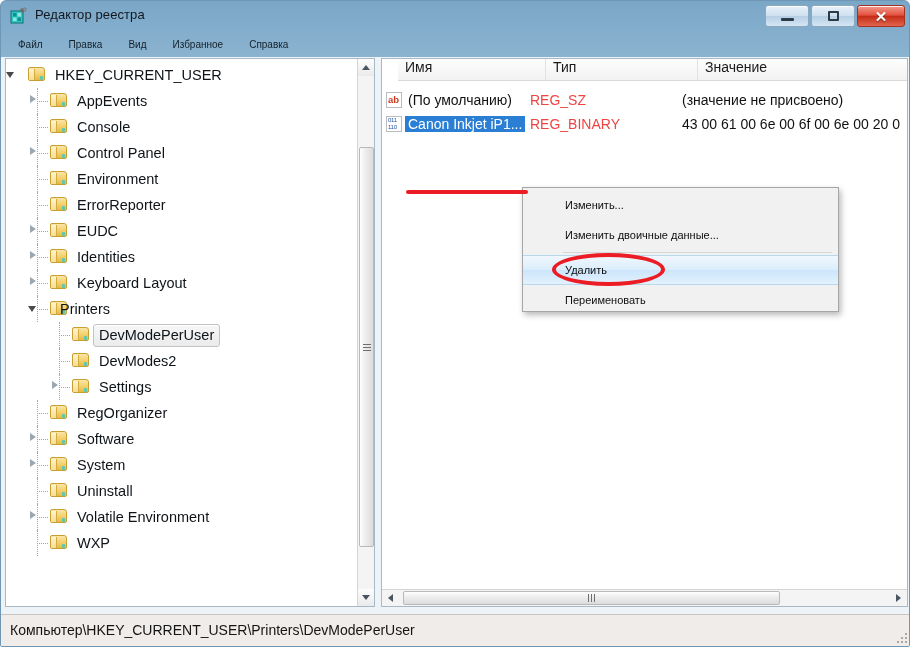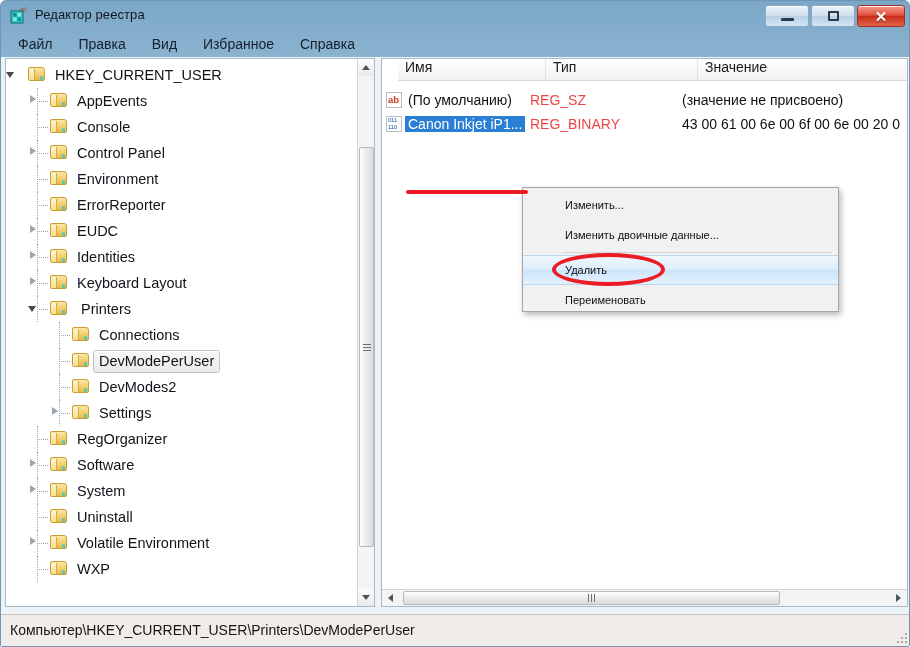--- a/index.html
+++ b/index.html
@@ -92,21 +92,21 @@
   
   .menubar {
     position: absolute;
     left: 0; top: 31px;
     width: 910px; height: 25px;
     display: flex;
     align-items: center;
     padding-left: 14px;
   }
   .menu-item {
-    font-size: 14px;
+    font-size: 10px;
     color: #13202b;
     padding: 2px 13px 3px 3px;
     margin-right: 10px;
     white-space: nowrap;
     border-radius: 2px;
   }
 
   
   .client {
     position: absolute;
@@ -644,31 +644,21 @@
             <div class="dots-v" style="left: 31px; top: 0px; height: 26px;"></div>
             <div class="dots-h" style="left: 31px; top: 13px;"></div>
             <div class="expander" style="left: 22px; top: 6px;">
               <div class="exp-expanded"></div>
             </div>
             <div class="folder" style="position: absolute; left: 44px; top: 5px;">
               <div class="fback"></div>
               <div class="fflap"></div>
               <div class="fdot"></div>
             </div>
-            <span class="tlabel" style="position: absolute; left: 69px; top: 2px;">Printers</span>
-          </div>
-          <div class="tnode">
-            <div class="dots-v" style="left: 53px; top: 0px; height: 26px;"></div>
-            <div class="dots-h" style="left: 53px; top: 13px;"></div>
-            <div class="folder" style="position: absolute; left: 66px; top: 5px;">
-              <div class="fback"></div>
-              <div class="fflap"></div>
-              <div class="fdot"></div>
-            </div>
-            <span class="tlabel" style="position: absolute; left: 87px; top: 2px;">Connections</span>
+            <span class="tlabel" style="position: absolute; left: 48px; top: 2px;">Printers</span>
           </div>
           <div class="tnode selected">
             <div class="dots-v" style="left: 53px; top: 0px; height: 26px;"></div>
             <div class="dots-h" style="left: 53px; top: 13px;"></div>
             <div class="folder" style="position: absolute; left: 66px; top: 5px;">
               <div class="fback"></div>
               <div class="fflap"></div>
               <div class="fdot"></div>
             </div>
             <span class="tlabel" style="position: absolute; left: 87px; top: 2px;">DevModePerUser</span>

